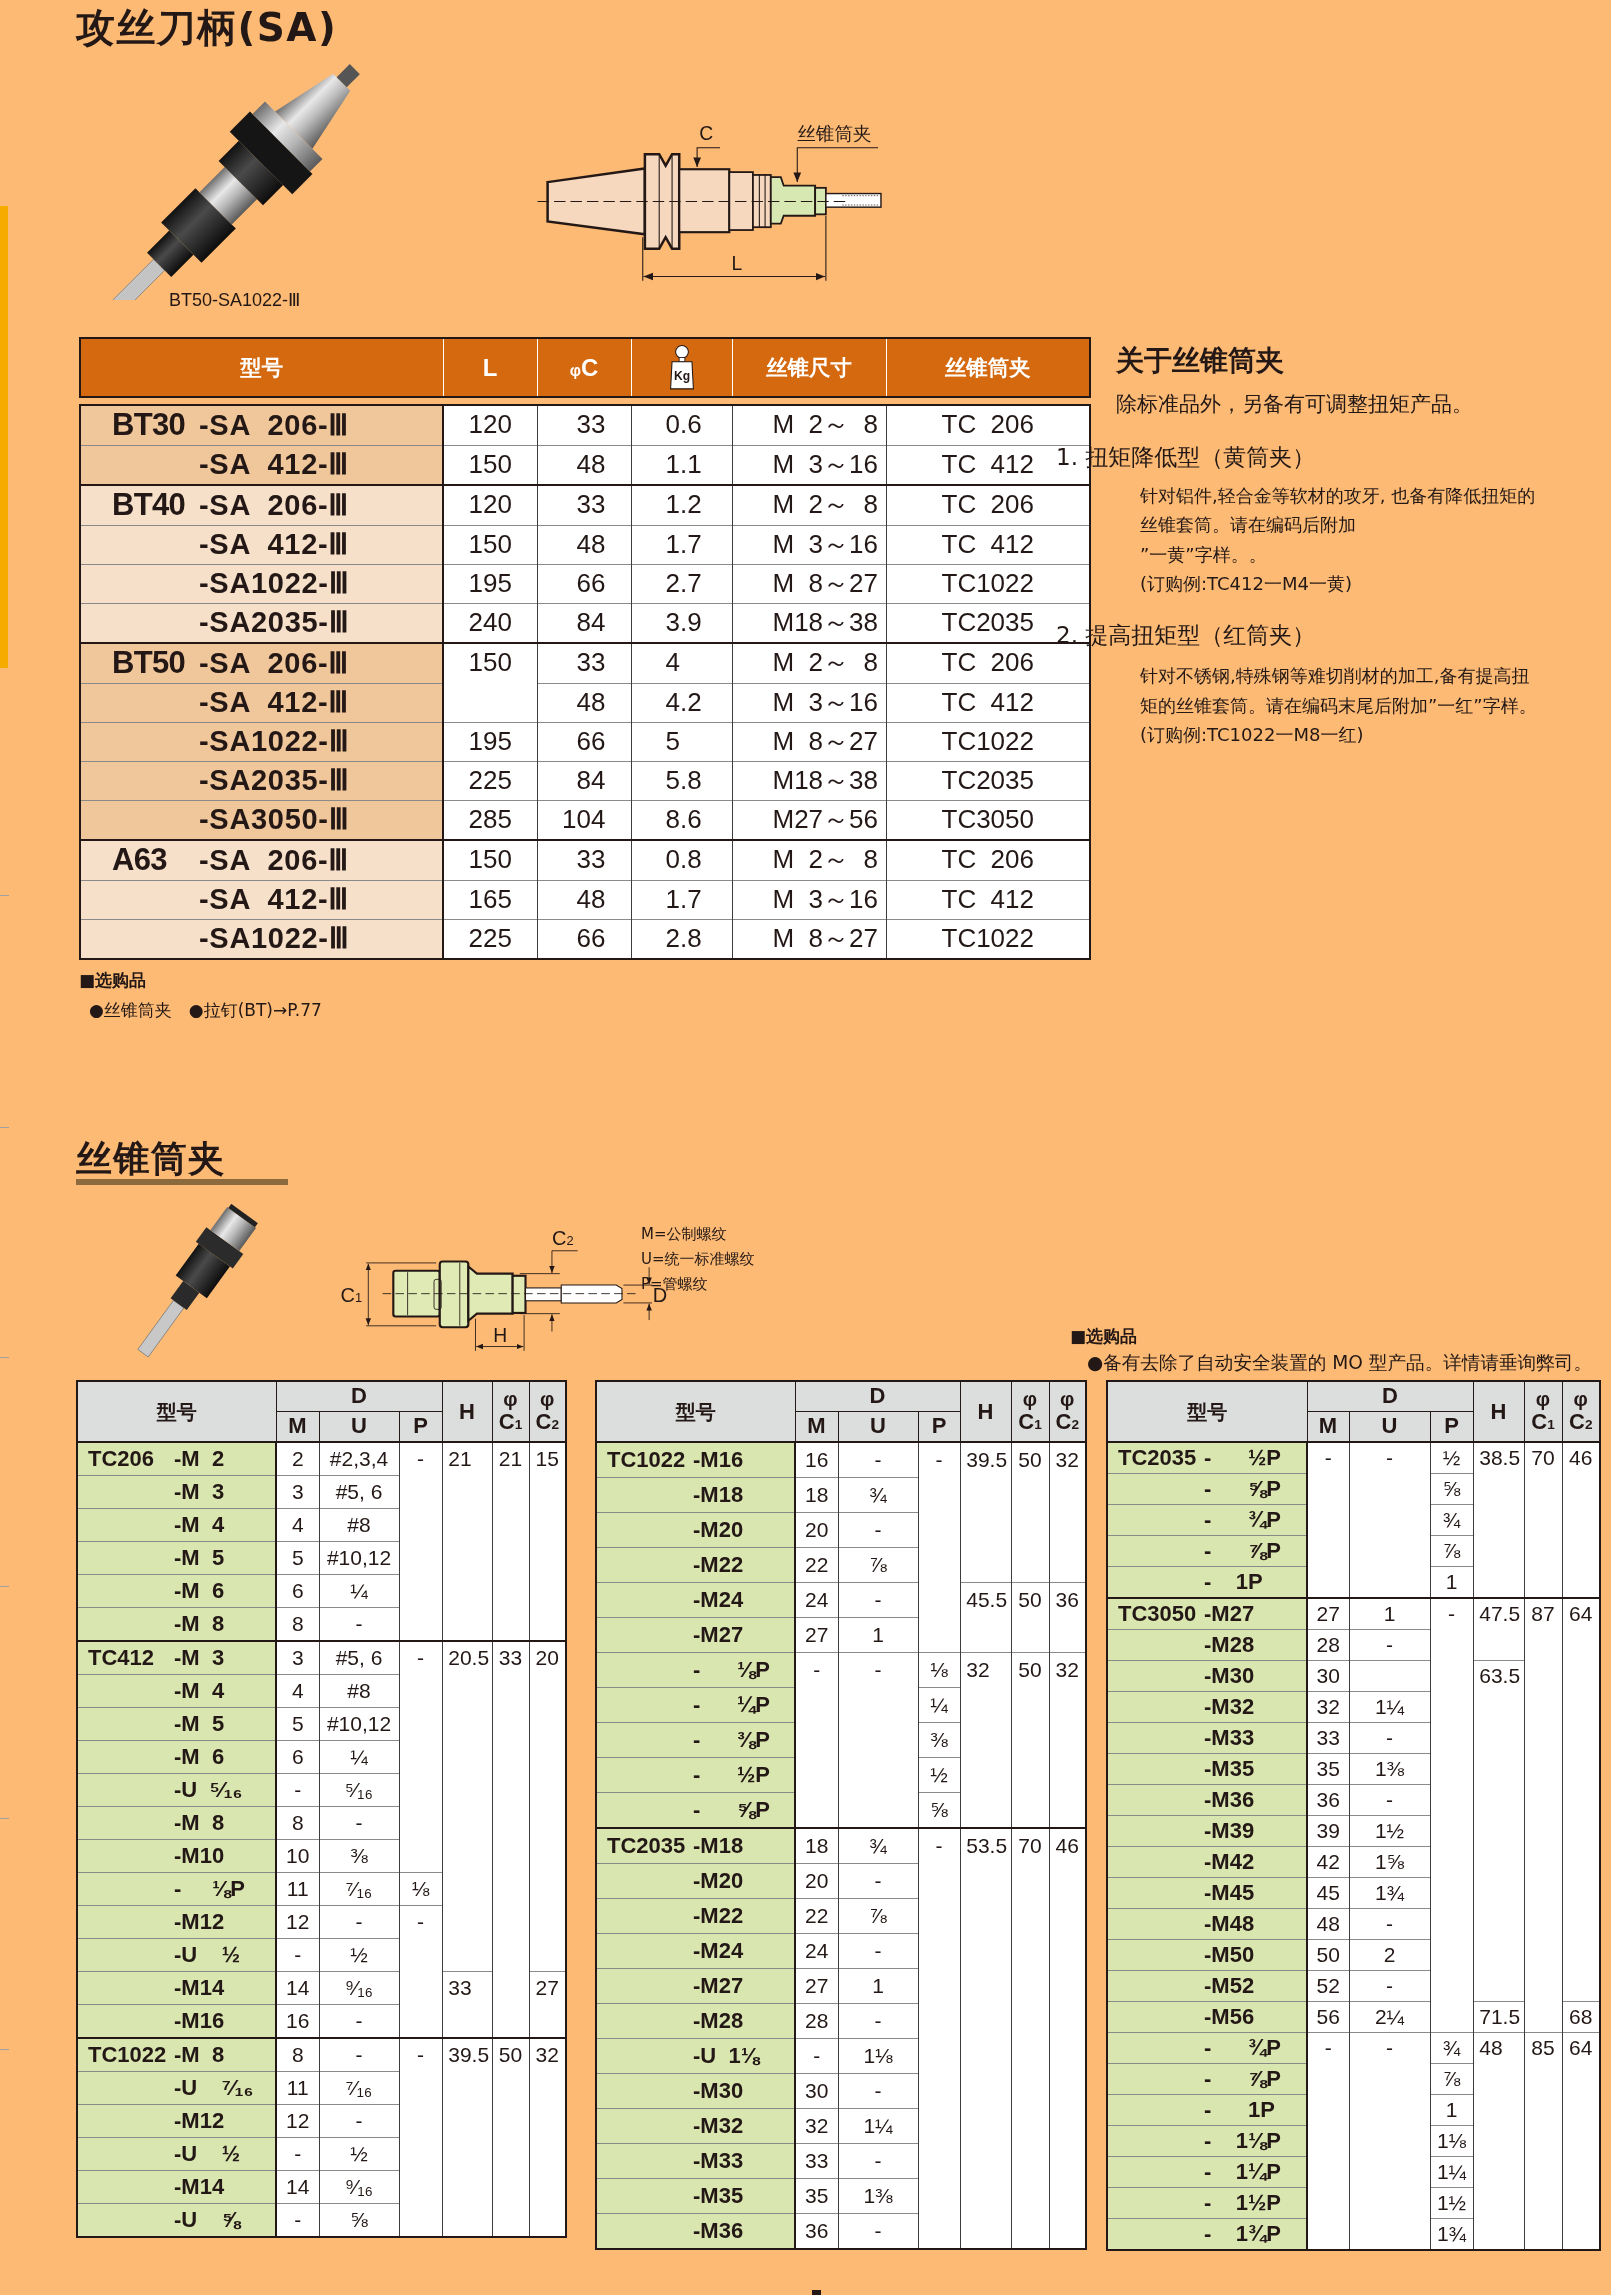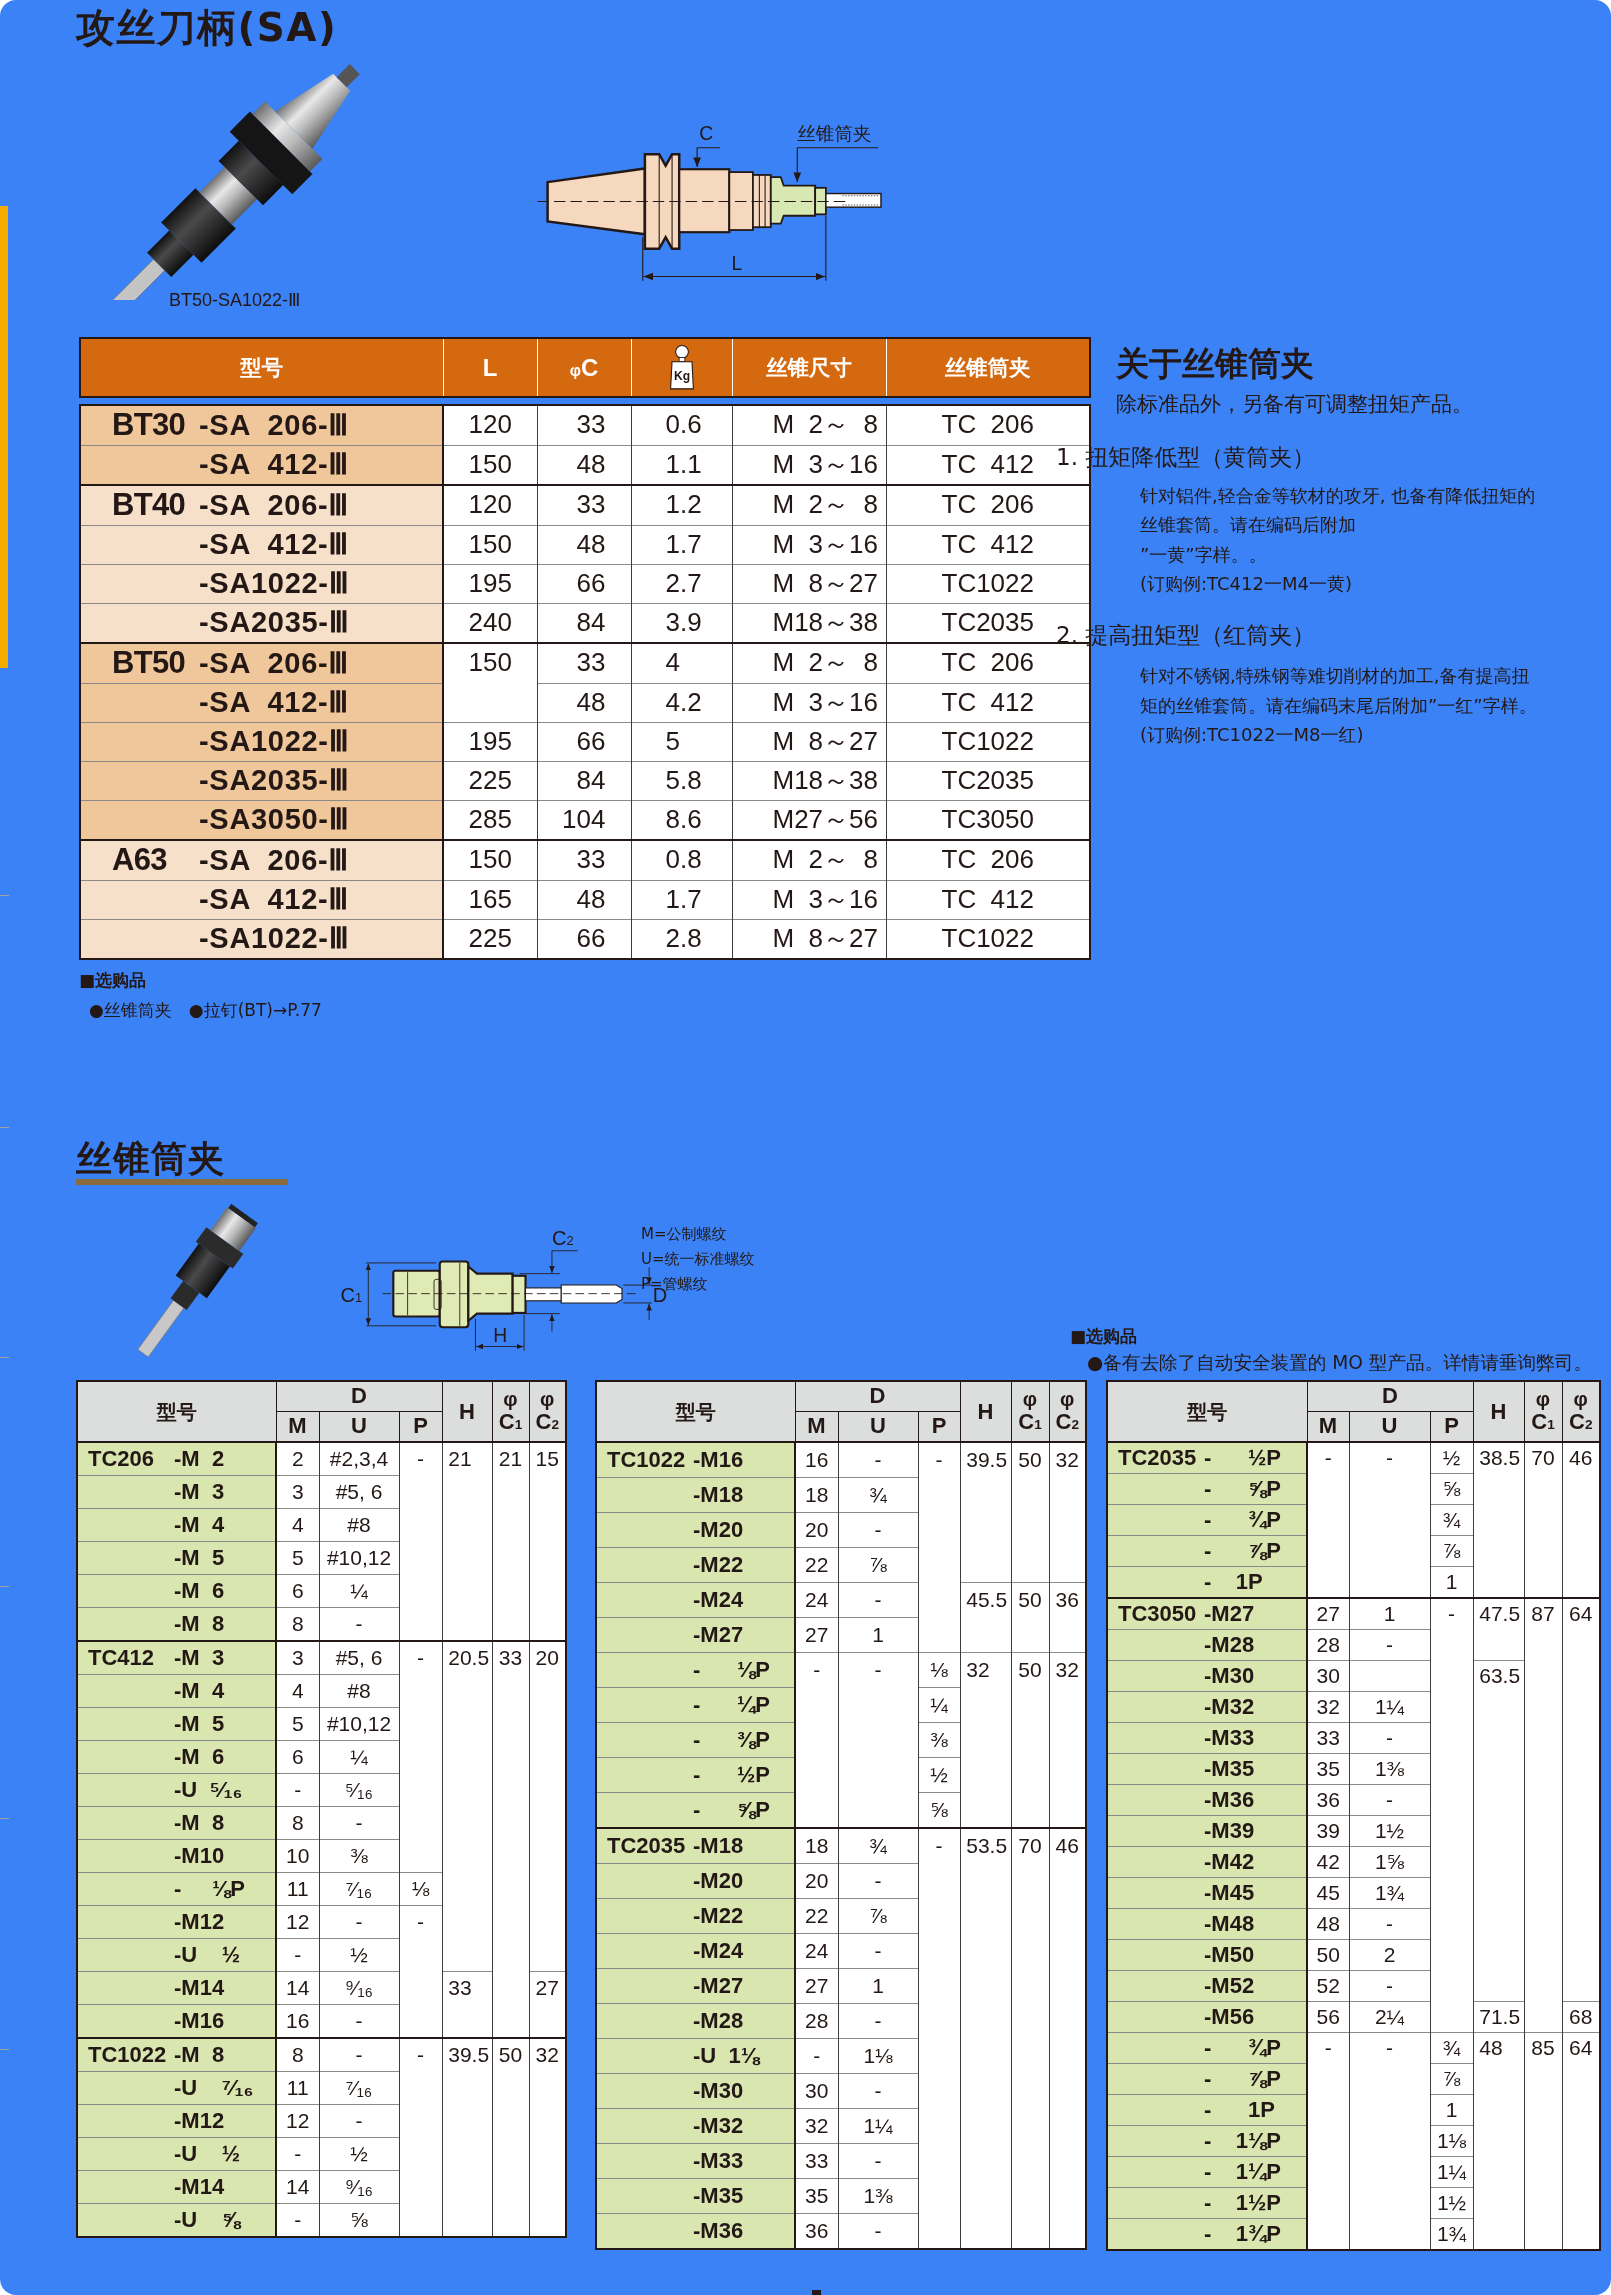--- a/index.html
+++ b/index.html
@@ -1,16 +1,16 @@
 <!DOCTYPE html>
 <html style="font-size:11.4px"><head>
 <meta charset="utf-8">
 <style>
   html,body{margin:0;padding:0;background:#fff;}
-  #page{position:relative;width:1611px;height:2295px;overflow:hidden;background:#3b82f6;color:#231815;font-family:"DejaVu Sans",sans-serif;border-radius:16px;}
+  #page{position:relative;width:1611px;height:2295px;overflow:hidden;background:#fdba74;color:#231815;font-family:"DejaVu Sans",sans-serif;}
   .abs{position:absolute;}
   .title{left:76px;top:1.4px;font-size:39px;font-weight:bold;letter-spacing:1.4px;white-space:nowrap;}
   .yellow-bar{left:0;top:206px;width:7.9px;height:462px;background:#f5ab00;}
   .tick{left:0;width:8.6px;height:1.4px;background:#a0a0a0;}
   .caption{font-family:"Liberation Sans",sans-serif;font-size:18px;white-space:nowrap;}
 
   table{border-collapse:collapse;table-layout:fixed;}
   
   .hdr-top{left:79px;top:337px;width:1010px;height:61px;border:2.9px solid #231815;background:#d5690f;}
   .hdr-top th{color:#fff;font-weight:bold;font-size:21.4px;border-left:1.4px solid #fff;padding:0;text-align:center;vertical-align:middle;}
@@ -26,21 +26,21 @@
   .body-top tr.dark td.model{background:#f0c69b;}
   .body-top tr.light td.model{background:#f6e0ca;}
   .body-top .pre{display:inline-block;width:87px;font-size:31px;letter-spacing:-0.7px;}
   .body-top .suf{font-size:29px;letter-spacing:0.7px;}
   .body-top td.c{text-align:center;}
   .body-top td.r{text-align:right;padding-right:25px;}
   .body-top td.l{text-align:left;padding-left:34px;}
   .body-top td.l2{text-align:left;padding-left:40px;}
 
   .right-text{white-space:nowrap;}
-  .about-title{left:1116px;top:342px;font-size:33px;font-weight:bold;}
+  .about-title{left:1116px;top:342px;font-size:28px;font-weight:bold;}
   .about-intro{left:1116px;top:390px;font-size:21px;}
   .about-h{left:1056px;font-size:23px;}
   .about-line{left:1140px;font-size:18px;}
 
   .opt-head{font-size:17px;font-weight:bold;white-space:nowrap;}
   .opt-text{font-size:17px;white-space:nowrap;}
 
   .sec2-title{left:76px;top:1135px;font-size:36px;font-weight:bold;letter-spacing:1.4px;}
   .sec2-rule{left:76px;top:1179px;width:212px;height:5.7px;background:#8b6b3d;}
   .legend{left:641px;font-size:15px;white-space:nowrap;}

